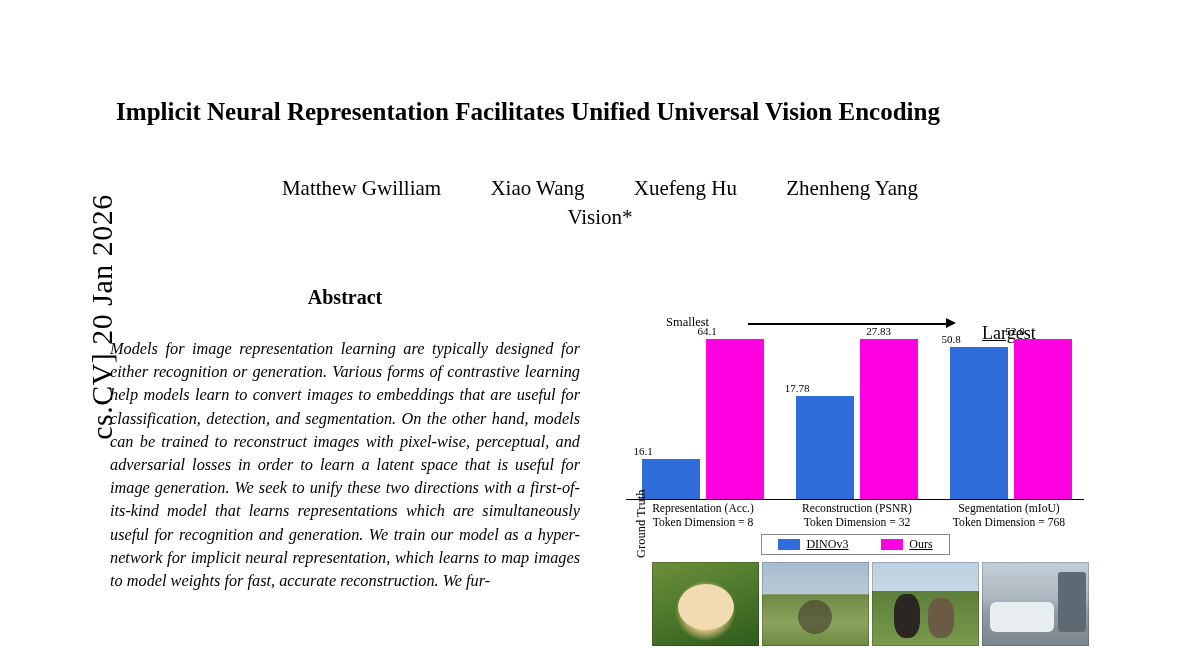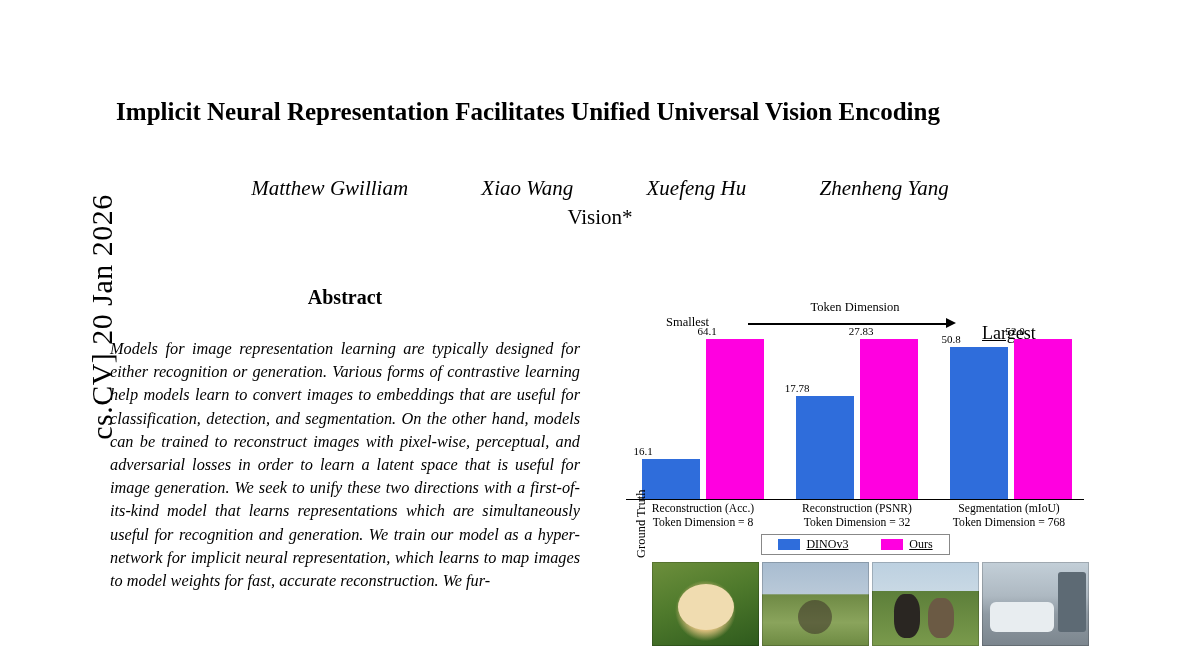--- a/index.html
+++ b/index.html
@@ -44,21 +44,21 @@
   }
 
   .authors {
     position: absolute;
     top: 176px;
     left: 0;
     width: 1200px;
     text-align: center;
     font-size: 21px;
   }
-  .authors .name { display: inline-block; margin: 0 34px; font-style: italic; }
+  .authors .name { display: inline-block; margin: 0 22px; }
   .affiliation {
     position: absolute;
     top: 205px;
     left: 0;
     width: 1200px;
     text-align: center;
     font-size: 21px;
   }
 
   .abstract-head {
@@ -275,21 +275,20 @@
   <span class="name">Xuefeng Hu</span>
   <span class="name">Zhenheng Yang</span>
 </div>
 <div class="affiliation">Vision*</div>
 
 <div class="abstract-head">Abstract</div>
 <div class="abstract-body">Models for image representation learning are typically designed for either recognition or generation. Various forms of contrastive learning help models learn to convert images to embeddings that are useful for classification, detection, and segmentation. On the other hand, models can be trained to reconstruct images with pixel-wise, perceptual, and adversarial losses in order to learn a latent space that is useful for image generation. We seek to unify these two directions with a first-of-its-kind model that learns representations which are simultaneously useful for recognition and generation. We train our model as a hyper-network for implicit neural representation, which learns to map images to model weights for fast, accurate reconstruction. We fur-</div>
 
 <div class="figure">
 
-  <div class="token-dim-label">Token Dimension</div>
   <div class="smallest-label">Smallest</div>
   <div class="largest-label">Largest</div>
   <div class="arrow-wrap">
     <div class="arrow-line"></div>
     <div class="arrow-head"></div>
   </div>
 
   <div class="plot">
     <div class="axis-bottom"></div>
 
@@ -297,34 +296,34 @@
       <div class="bar bar-blue" style="left:8px; width:58px; height:40px;"></div>
       <div class="bar-val" style="left:-21px; bottom:42px;">16.1</div>
       <div class="bar bar-magenta" style="left:72px; width:58px; height:160px;"></div>
       <div class="bar-val" style="left:43px; bottom:162px;">64.1</div>
     </div>
 
     <div class="group" style="left:162px; width:140px;">
       <div class="bar bar-blue" style="left:8px; width:58px; height:103px;"></div>
       <div class="bar-val" style="left:-21px; bottom:105px;">17.78</div>
       <div class="bar bar-magenta" style="left:72px; width:58px; height:160px;"></div>
-      <div class="bar-val" style="left:43px; bottom:162px;">27.83</div>
+      <div class="bar-val" style="left:43px; bottom:162px;text-align:right;">27.83</div>
     </div>
 
     <div class="group" style="left:316px; width:140px;">
       <div class="bar bar-blue" style="left:8px; width:58px; height:152px;"></div>
       <div class="bar-val" style="left:-21px; bottom:154px;">50.8</div>
       <div class="bar bar-magenta" style="left:72px; width:58px; height:160px;"></div>
       <div class="bar-val" style="left:43px; bottom:162px;text-align:center;">52.0</div>
     </div>
   </div>
 
   <div class="xlabels">
     <div class="xlabel" style="left:2px; width:150px;">
-      <div>Reconstruction (Acc.)</div>
+      <div>Representation (Acc.)</div>
       <div>Token Dimension = 8</div>
     </div>
     <div class="xlabel" style="left:156px; width:150px;">
       <div>Reconstruction (PSNR)</div>
       <div>Token Dimension = 32</div>
     </div>
     <div class="xlabel" style="left:308px; width:150px;">
       <div>Segmentation (mIoU)</div>
       <div>Token Dimension = 768</div>
     </div>

